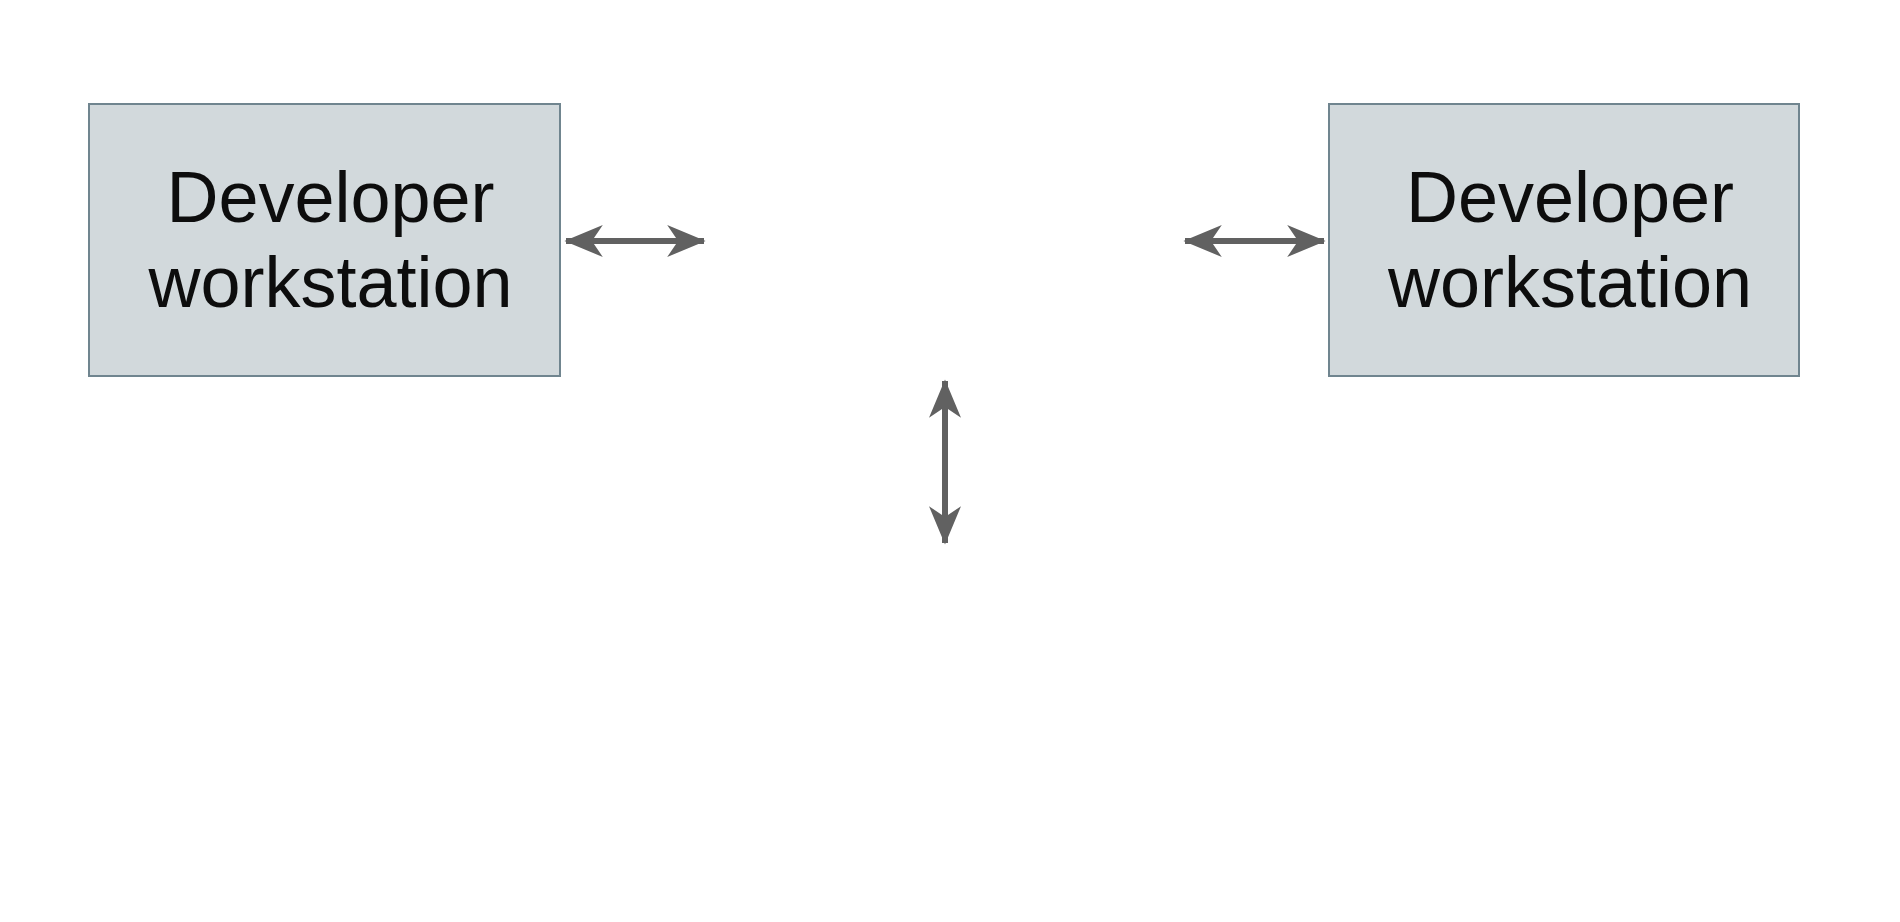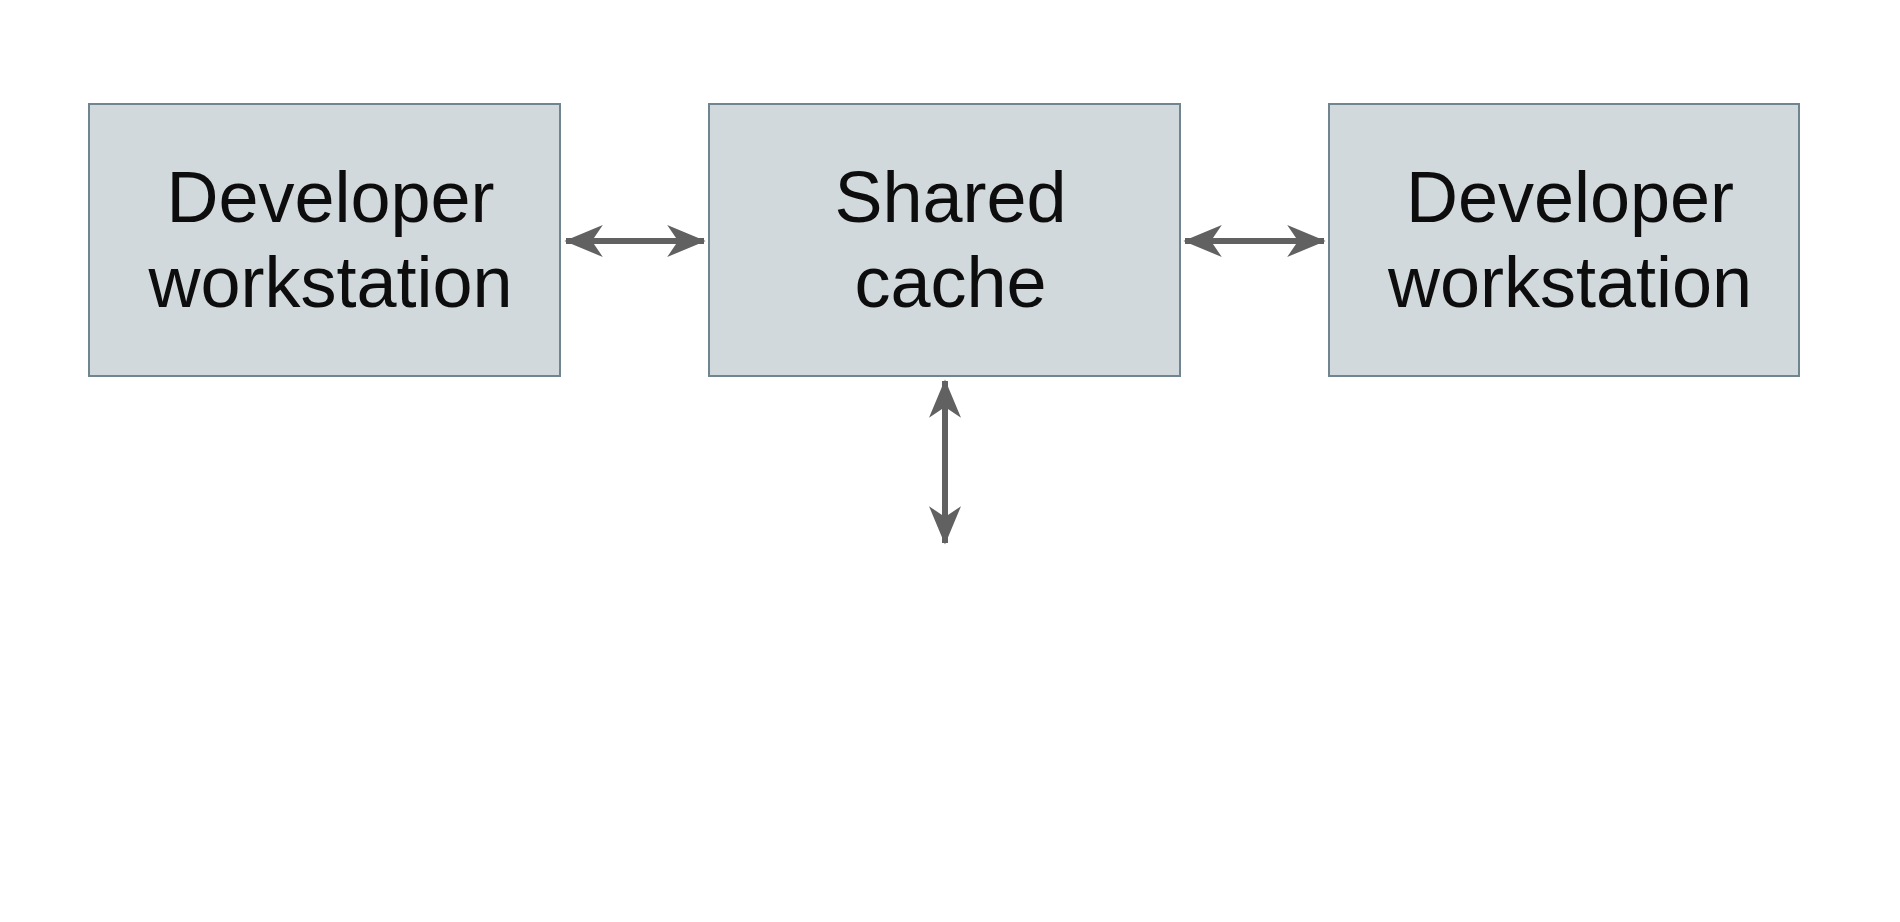--- a/index.html
+++ b/index.html
@@ -57,23 +57,20 @@
 </style>
 </head>
 <body>
 
 <div class="canvas">
 
   <div class="node" id="node-dev-left">
     <span class="label">Developer workstation</span>
   </div>
 
-  <div class="node" id="node-cache">
-    <span class="label">Shared cache</span>
-  </div>
 
   <div class="node" id="node-dev-right">
     <span class="label">Developer workstation</span>
   </div>
 
 
   <svg class="arrows" viewBox="0 0 1900 922" xmlns="http://www.w3.org/2000/svg">
     <defs>
       <marker id="barb" viewBox="0 0 12 10" refX="11.5" refY="5" markerWidth="40" markerHeight="32" markerUnits="userSpaceOnUse" orient="auto-start-reverse">
         <path class="arrowhead" d="M0,0 L12,5 L0,10 L3.4,5 Z"></path>

